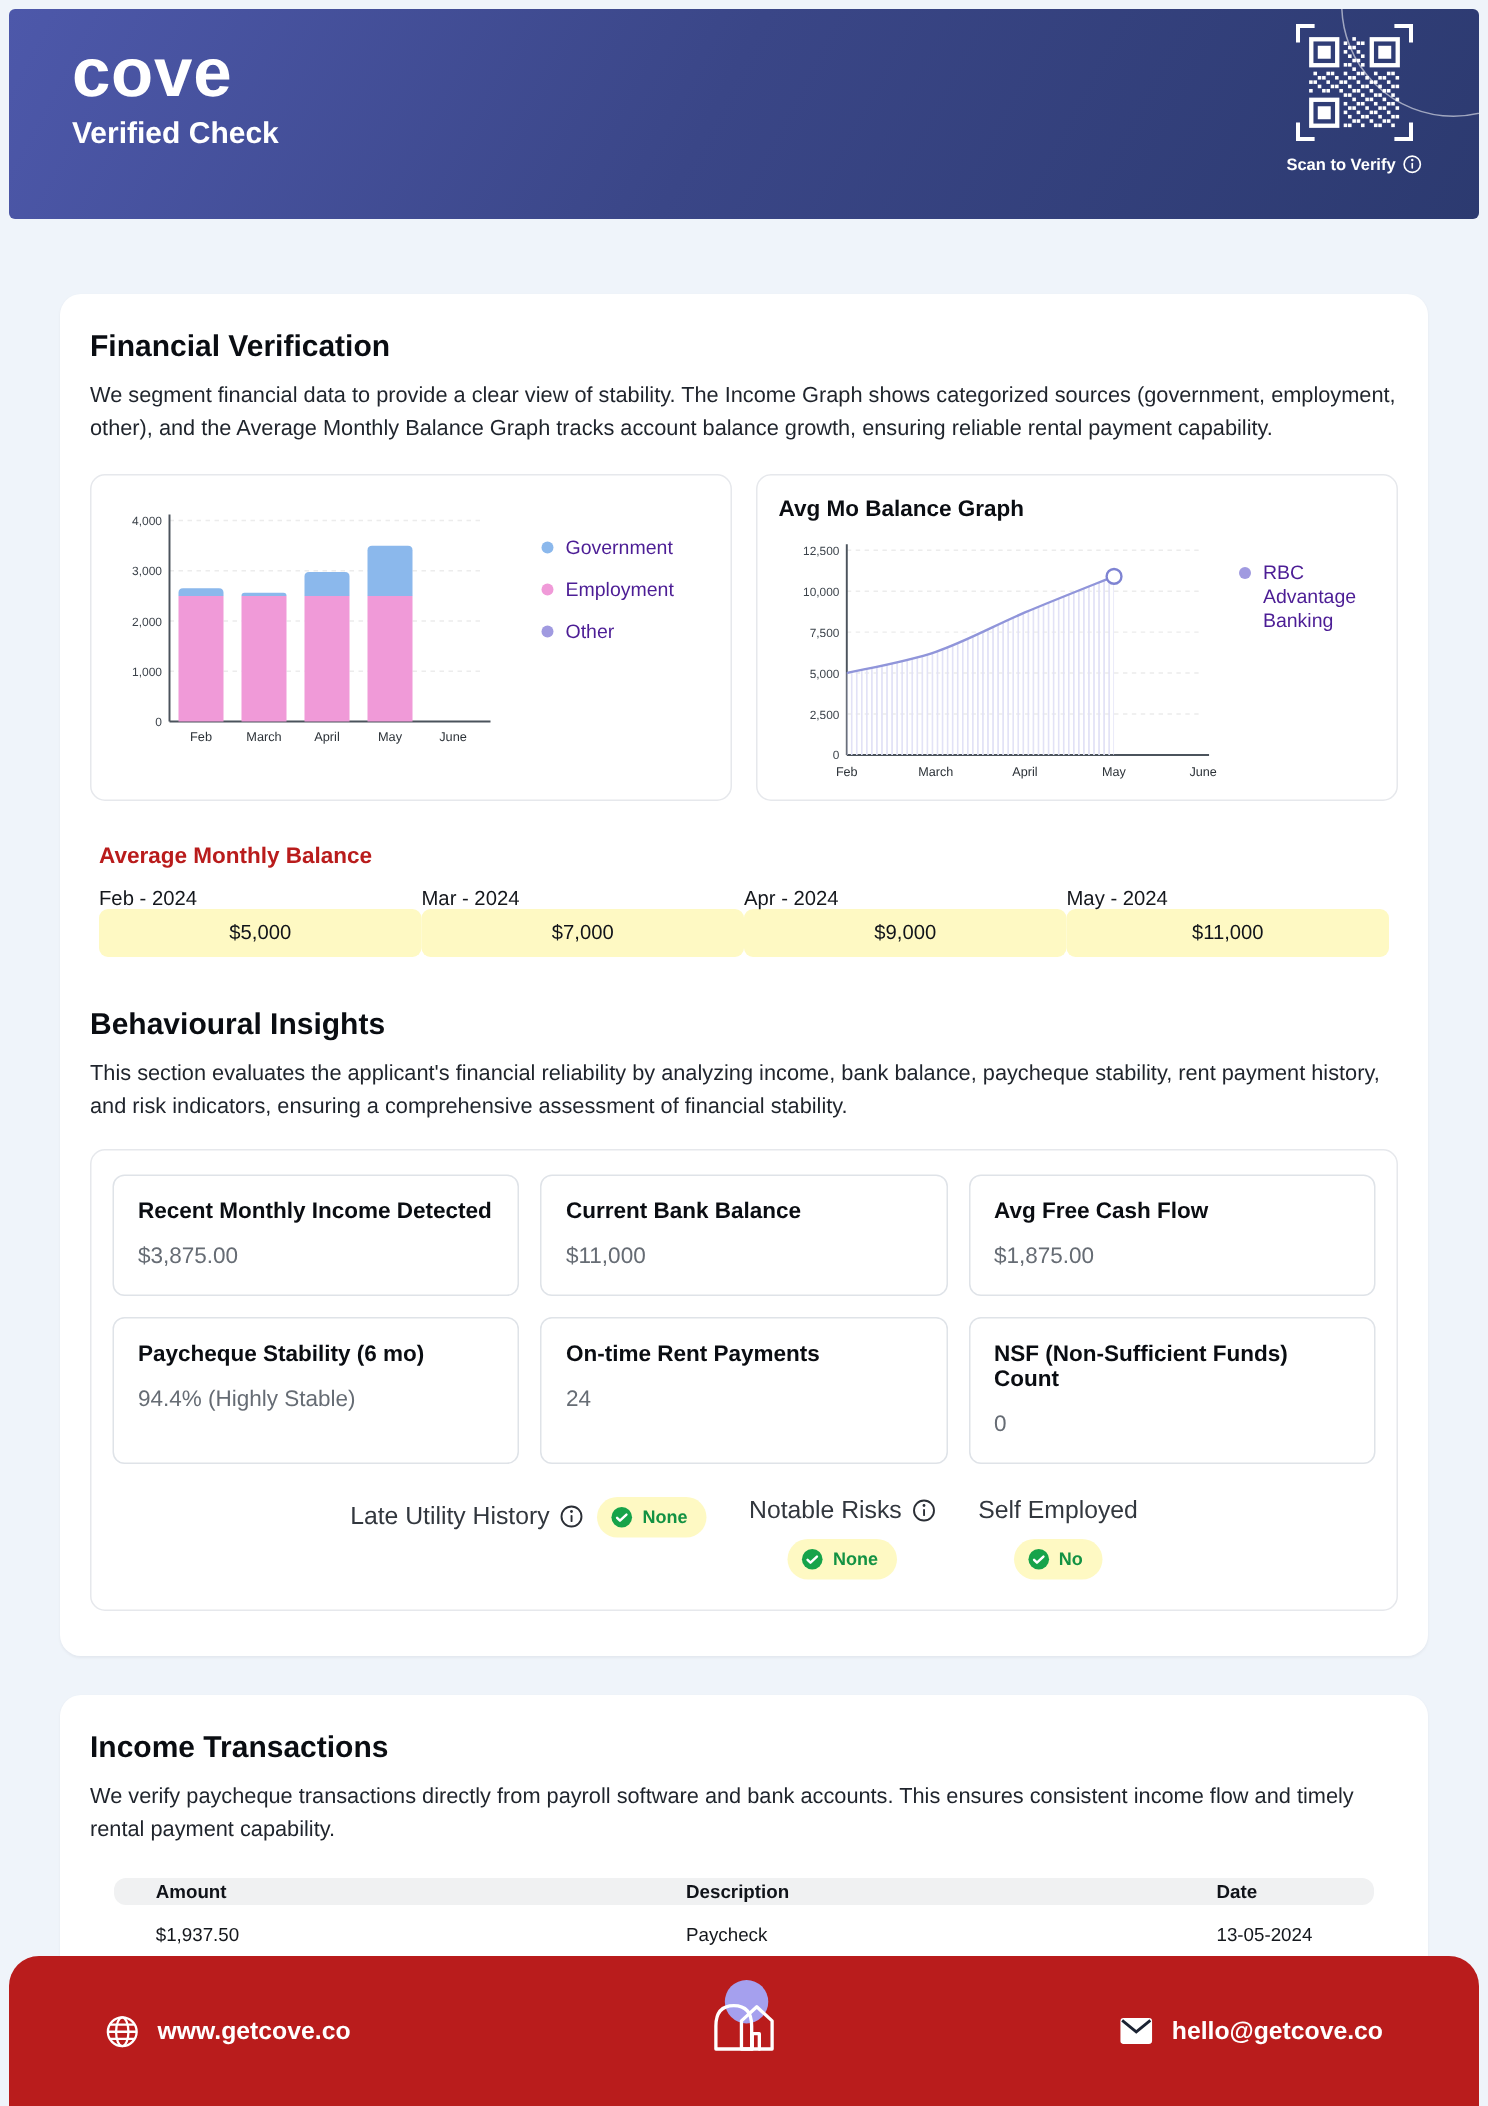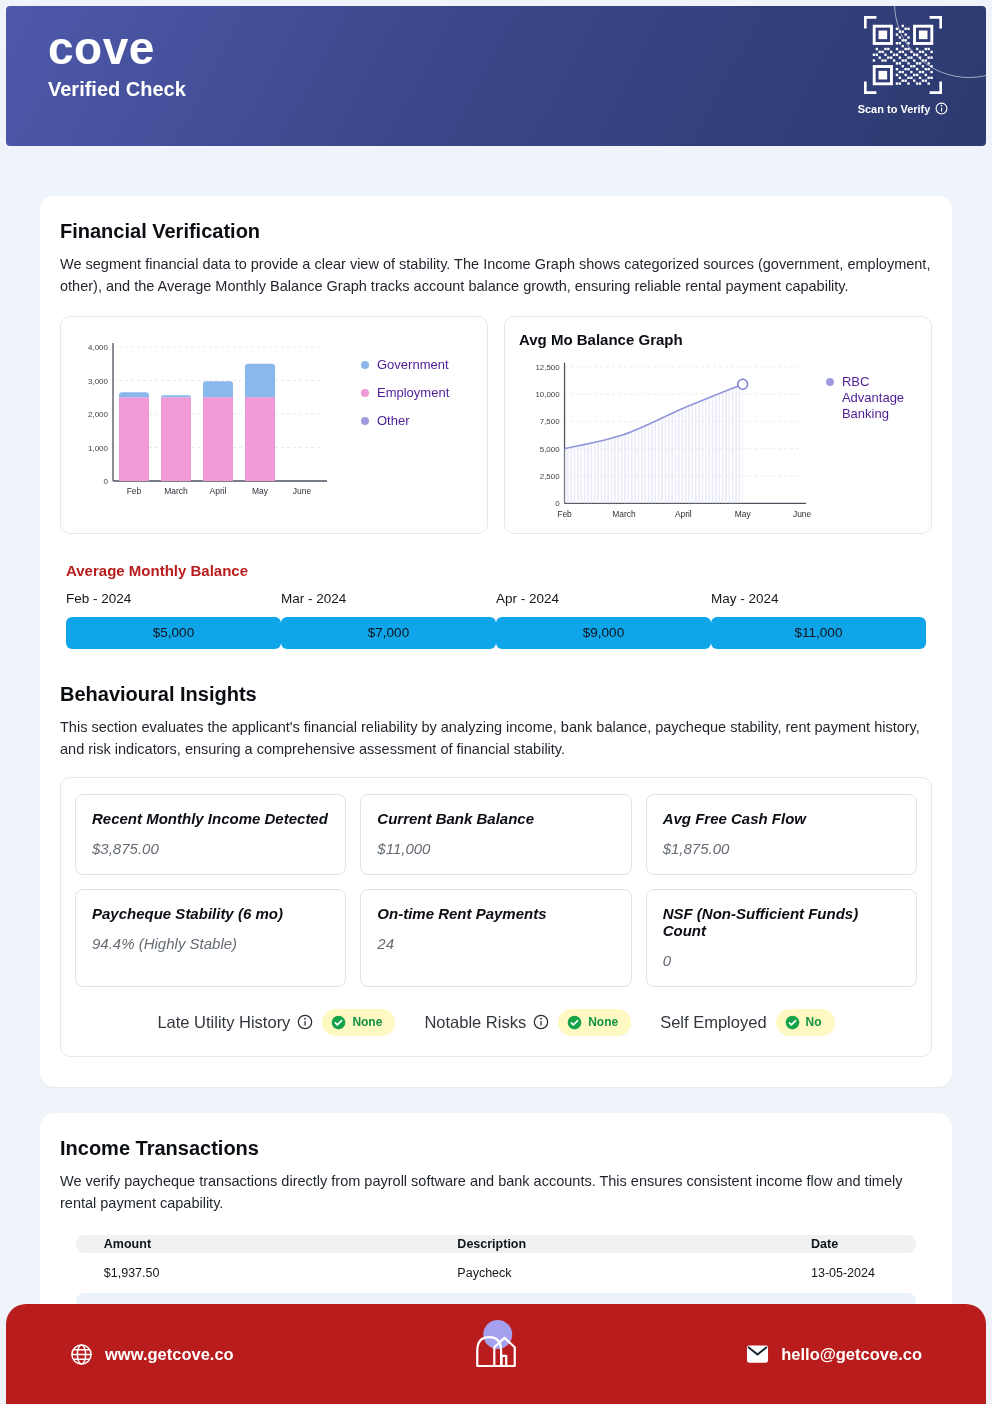--- a/index.html
+++ b/index.html
@@ -51,34 +51,34 @@
   .legend { display: flex; flex-direction: column; gap: 13px; margin-top: 22px; }
   .legend-item { display: flex; align-items: flex-start; gap: 8px; font-size: 13px; color: #4c1d95; }
   .legend-dot { width: 8px; height: 8px; border-radius: 50%; flex: 0 0 auto; margin-top: 4px; }
   .legend-narrow .legend-item { max-width: 92px; line-height: 1.25; }
   
   .amb { margin: 28px 6px 0 6px; }
   .amb-title { font-size: 15px; font-weight: 800; color: #b91c1c; }
   .amb-grid { display: grid; grid-template-columns: repeat(4, 1fr); margin-top: 12px; }
   .amb-label { font-size: 13.5px; color: #14171c; }
   .amb-pill {
-    margin-top: 11px; background: #0ea5e9; border-radius: 6px; height: 32px;
+    background: #fef9c3; border-radius: 6px; height: 32px;
     display: flex; align-items: center; justify-content: center;
     font-size: 13.5px; color: #101319;
   }
   
   .bi-head { margin-top: 34px; }
   .bi-box { margin-top: 16px; border: 1px solid #e6e8ec; border-radius: 10px; padding: 16px 14px 20px 14px; }
   .bi-grid { display: grid; grid-template-columns: repeat(3, 1fr); gap: 14px; }
-  .bi-card { border: 1px solid #dfe3e8; border-radius: 8px; padding: 15px 16px 17px 16px; background: #fff; font-style: italic; }
+  .bi-card { border: 1px solid #dfe3e8; border-radius: 8px; padding: 15px 16px 17px 16px; background: #fff; }
   .bi-card-title { font-size: 15px; font-weight: 800; color: #0a0d12; }
   .bi-card-value { font-size: 15px; color: #666c74; margin-top: 13px; }
-  .flags-row { display: flex; align-items: flex-start; justify-content: center; gap: 3px; margin-top: 22px; flex-wrap: nowrap; }
+  .flags-row { display: flex; align-items: flex-start; justify-content: center; gap: 14px; margin-top: 22px; flex-wrap: nowrap; }
   .flag { display: flex; align-items: center; gap: 9px; }
-  .flag + .flag { margin-left: 26px; }
+  .flag + .flag { margin-left: 14px; flex-direction: column; }
   .flag-label { font-size: 16.5px; color: #32373e; display: flex; align-items: center; gap: 7px; }
   .badge-pill {
     display: inline-flex; align-items: center; gap: 6px;
     background: #fef9c3; border-radius: 999px; padding: 6px 13px 6px 9px;
   }
   .badge-text { font-size: 12px; font-weight: 800; color: #139243; }
   
   .tx-table { margin: 20px 16px 0 16px; font-size: 12.5px; }
   .tx-row { display: grid; grid-template-columns: 45.4% 42.1% 12.5%; align-items: center; }
   .tx-header { background: #f0f1f2; border-radius: 8px; height: 18px; font-weight: 800; color: #101319; }

